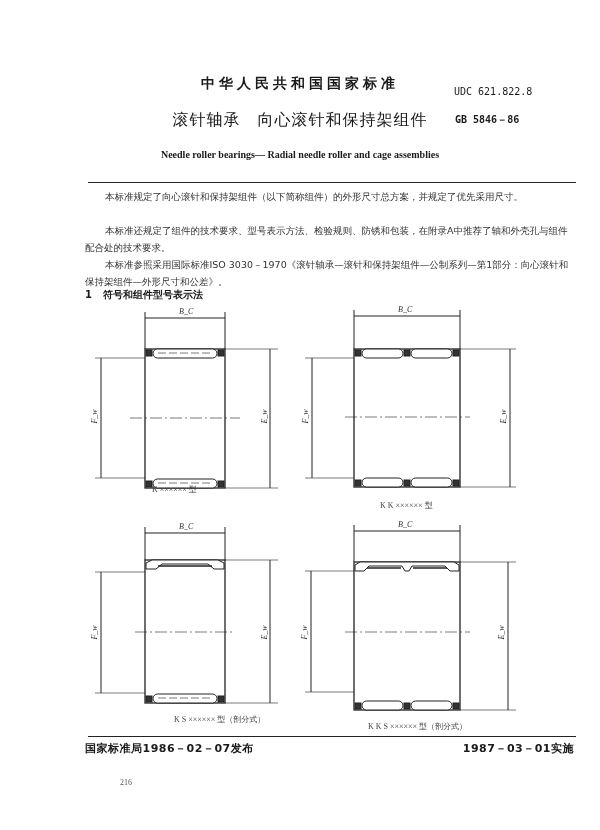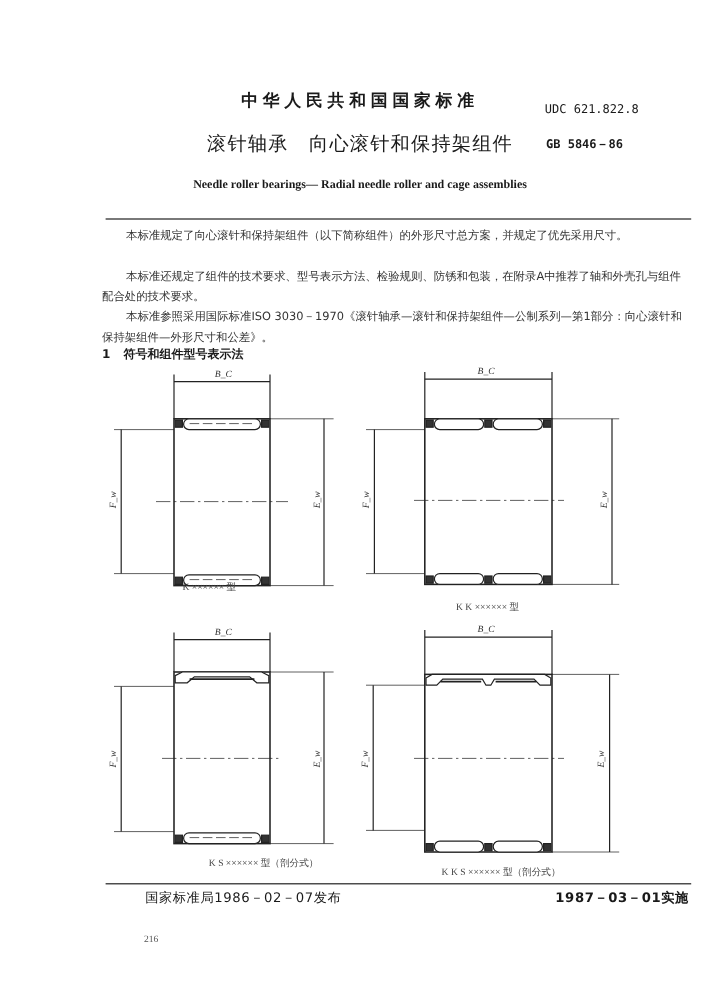--- a/index.html
+++ b/index.html
@@ -9,21 +9,21 @@
   .org { left:0; width:600px; top:75px; text-align:center; font-size:14px; letter-spacing:4px; font-weight:bold; }
   .udc { left:454px; top:86px; font-family:"DejaVu Sans Mono", monospace; font-size:10px; }
   .title { left:0; width:600px; top:110px; text-align:center; font-size:16px; font-weight:normal; letter-spacing:1px; }
   .gbno { left:455px; top:113px; font-family:"DejaVu Sans Mono", monospace; font-size:10px; font-weight:bold; }
   .entitle { left:0; width:520px; top:149px; text-align:center; font-family:"Liberation Serif", serif; font-size:10px; font-weight:bold; padding-left:0; }
   .rule { position:absolute; left:88px; width:488px; border-top:1.5px solid #222; }
   .para { position:absolute; left:85px; width:490px; font-size:9.5px; line-height:17px; color:#333; white-space:normal; }
   .para .ind { display:inline-block; width:20px; }
   .sec { left:85px; top:288px; font-size:10px; font-weight:bold; }
   .sec .num { display:inline-block; width:18px; }
-  .footL { left:85px; top:741px; font-size:11px; font-weight:normal; letter-spacing:0.5px;margin-left:36px; }
+  .footL { left:85px; top:741px; font-size:11px; font-weight:bold; letter-spacing:0.5px; }
   .footR { right:26px; top:741px; font-size:11px; font-weight:bold; letter-spacing:0.5px;margin-left:28px; }
   .pgno { left:120px; top:778px; font-family:"Liberation Serif", serif; font-size:8px; color:#555; }
   .cap { font-family:"Liberation Serif", serif; font-size:8px; color:#444; }
   .dimlbl { font-family:"Liberation Serif", serif; font-style:italic; font-size:8px; color:#333; }
   svg { position:absolute; left:0; top:0; }
 </style>
 </head>
 <body>
 
 <div class="abs org">中华人民共和国国家标准</div>

